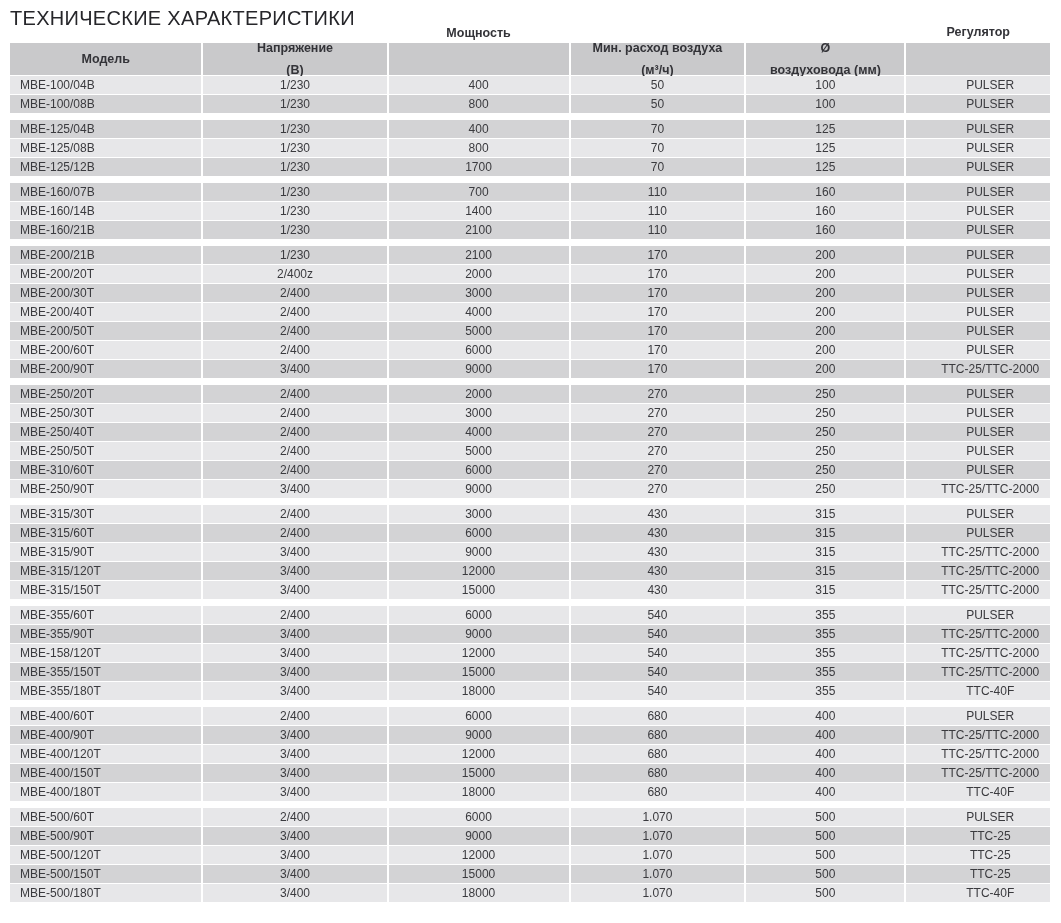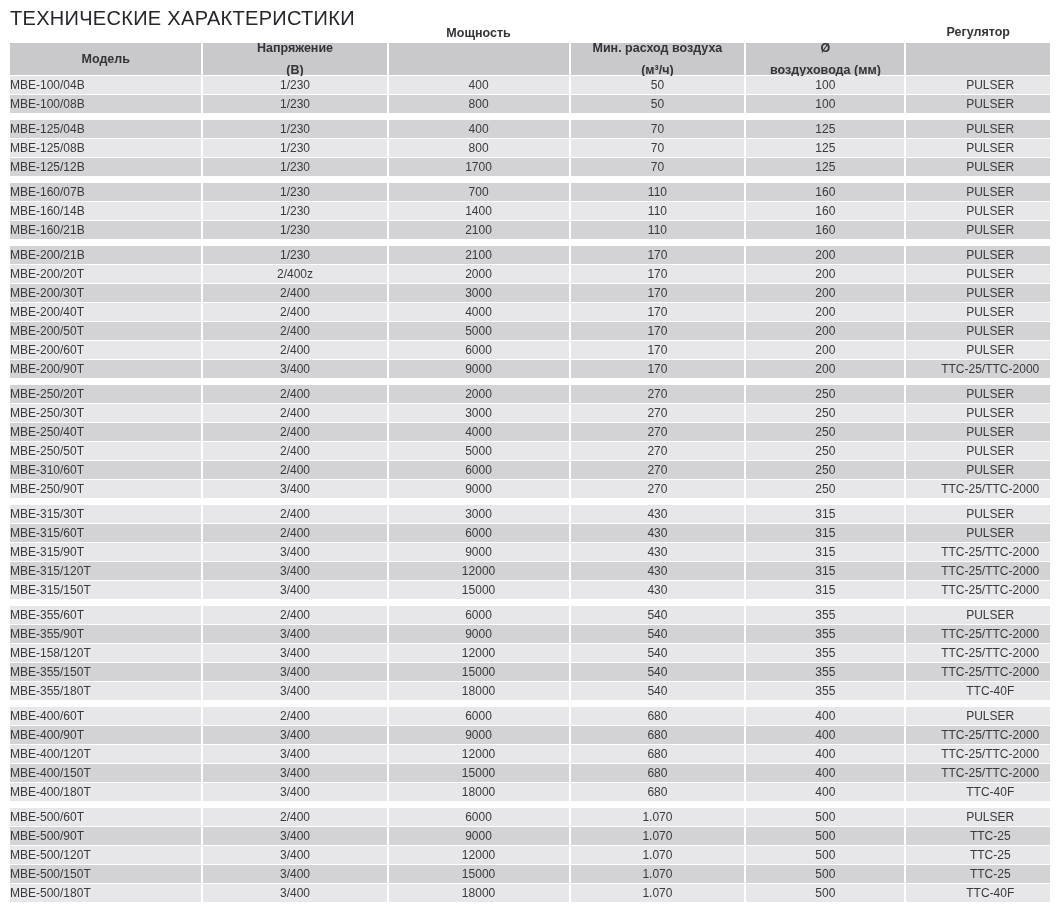--- a/index.html
+++ b/index.html
@@ -27,21 +27,21 @@
   .group{margin-bottom:7px;}
   .group:last-child{margin-bottom:8px;}
   .row{display:flex;height:18px;margin-bottom:1px;}
   .cell{
     display:flex;align-items:center;justify-content:center;
     box-sizing:border-box;border-right:2px solid #fff;
     font-size:12px;color:var(--cell-text,#3a3a3e);
     white-space:nowrap;overflow:hidden;
   }
   .cell:last-child{border-right:none;padding-left:24px;}
-  .cell.model{justify-content:flex-start;padding-left:0;}
+  .cell.model{justify-content:flex-start;padding-left:10px;}
   .row.light .cell{background:var(--row-light,#e7e7e9);}
   .row.dark  .cell{background:var(--row-dark,#d3d3d5);}
   .c0{width:18.6%;}
   .c1{width:17.8%;}
   .c2{width:17.5%;gap:39px;}
   .c3{width:16.9%;}
   .c4{width:15.4%;}
   .c5{width:13.8%;flex:1;}
 </style>
 </head>

